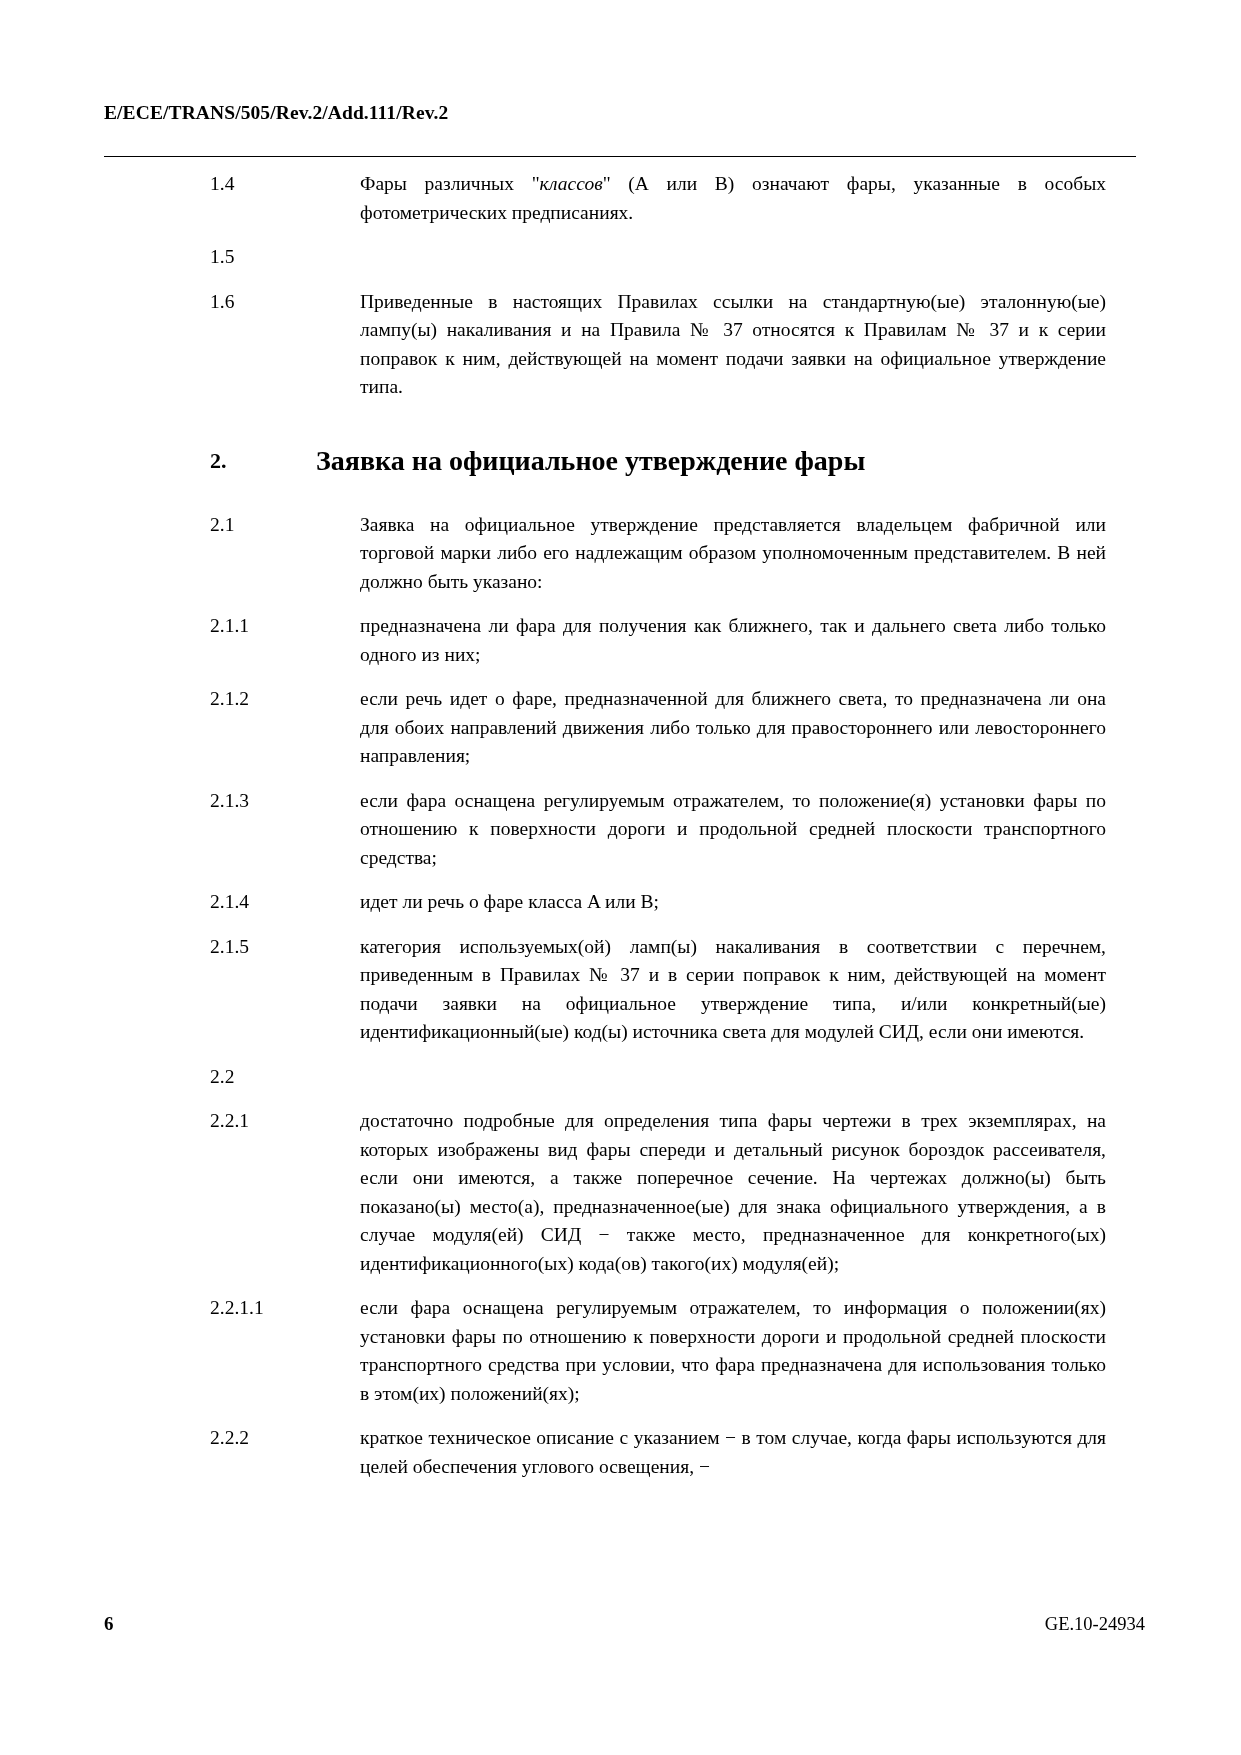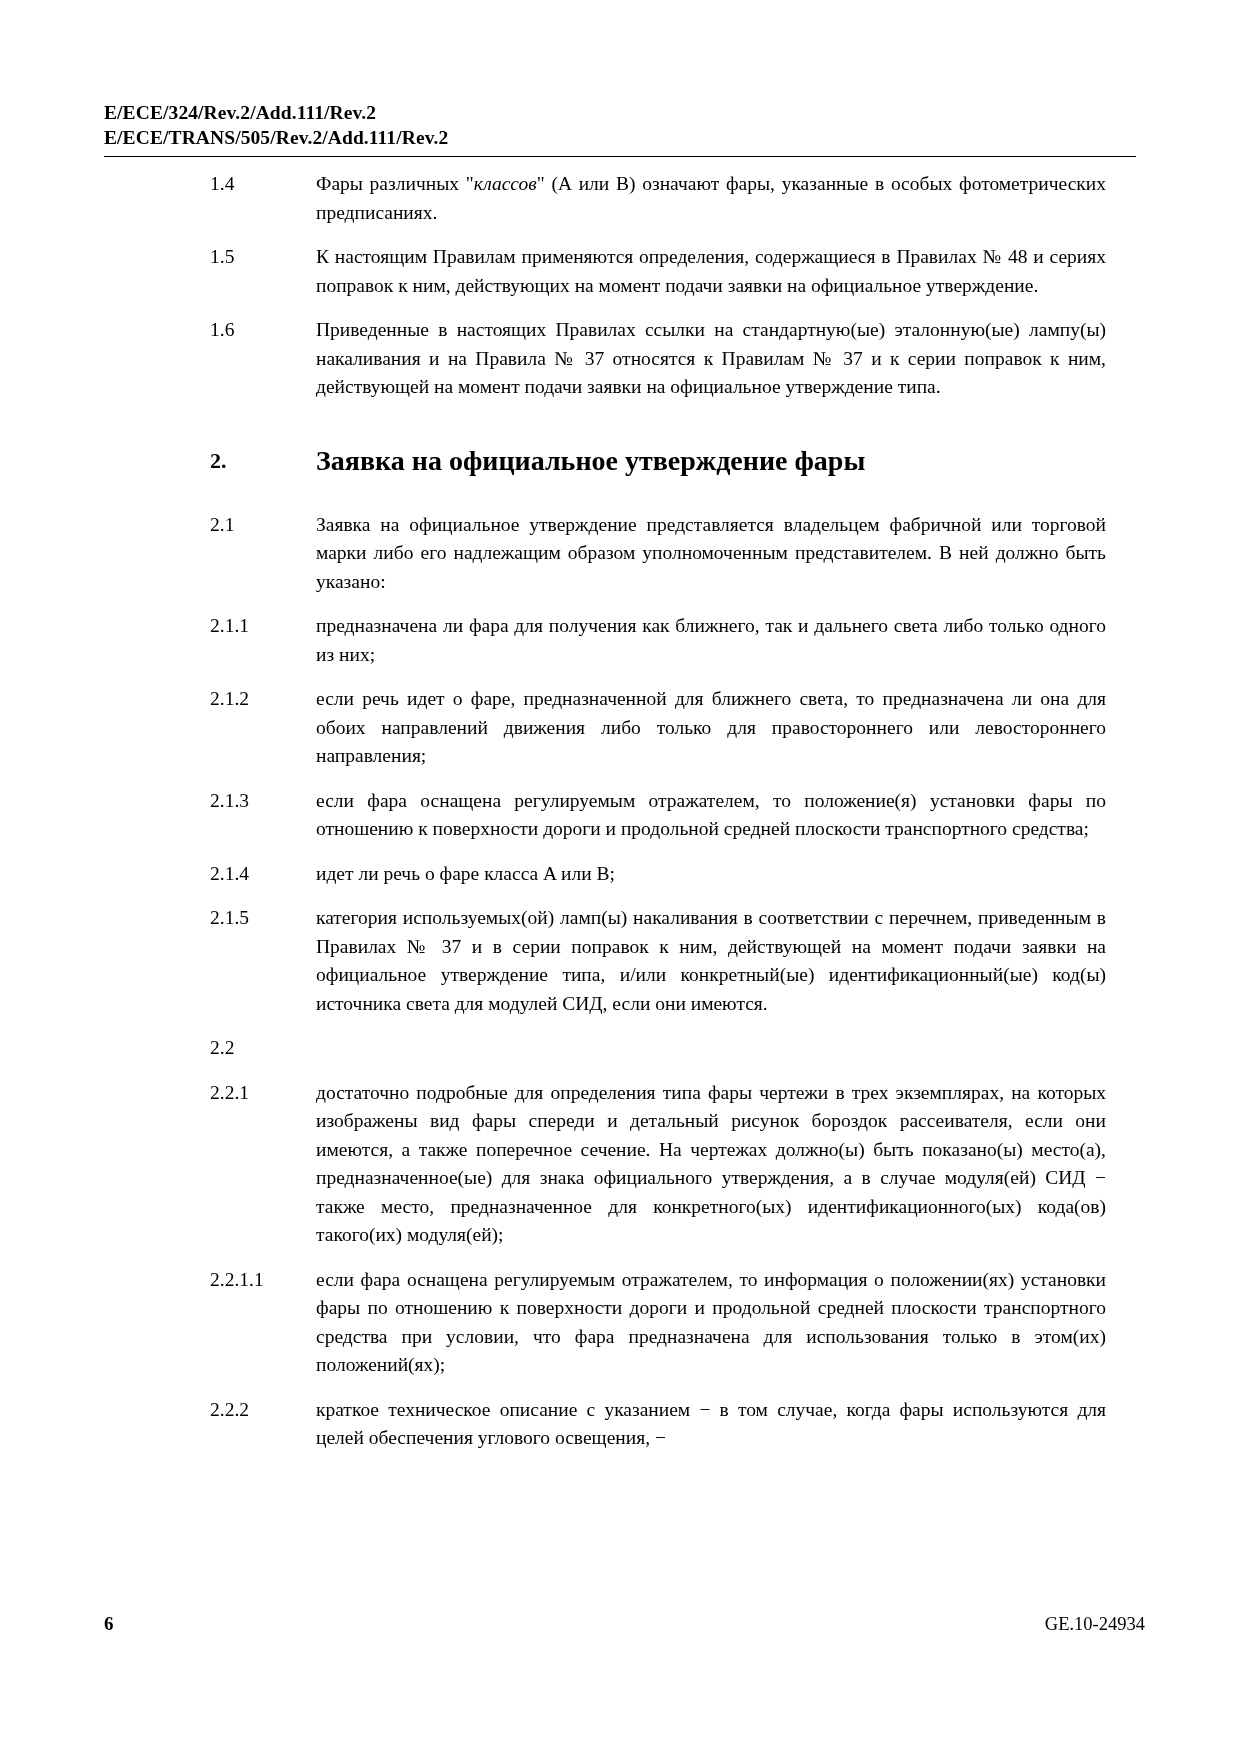--- a/index.html
+++ b/index.html
@@ -49,20 +49,21 @@
     position: absolute;
     left: 104px;
     top: 170px;
     width: 1032px;
   }
 
   .item {
     display: flex;
     align-items: flex-start;
     margin-bottom: 16px;
+    gap: 44px;
   }
   .item .num {
     flex: 0 0 auto;
     width: 106px;
     font-size: 19.5px;
     line-height: 28.5px;
     padding-left: 106px;
     box-sizing: content-box;
     white-space: nowrap;
   }
@@ -115,35 +116,33 @@
     bottom: 120px;
     font-size: 18.5px;
   }
 </style>
 </head>
 <body>
 
 <div class="page">
 
   <div class="header">
-    <div class="header-line">E/ECE/324/Rev.2/Add.111/Rev.2</div>
     <div class="header-line">E/ECE/TRANS/505/Rev.2/Add.111/Rev.2</div>
   </div>
   <div class="header-rule"></div>
 
   <div class="content">
 
     <div class="item">
       <div class="num">1.4</div>
       <div class="txt"><span>Фары различных "</span><em class="ital">классов</em><span>" (А или B) означают фары, указанные в особых фотометрических предписаниях.</span></div>
     </div>
 
     <div class="item">
       <div class="num">1.5</div>
-      <div class="txt">К настоящим Правилам применяются определения, содержащиеся в Правилах № 48 и сериях поправок к ним, действующих на момент подачи заявки на официальное утверждение.</div>
     </div>
 
     <div class="item">
       <div class="num">1.6</div>
       <div class="txt">Приведенные в настоящих Правилах ссылки на стандартную(ые) эталонную(ые) лампу(ы) накаливания и на Правила № 37 относятся к Правилам № 37 и к серии поправок к ним, действующей на момент подачи заявки на официальное утверждение типа.</div>
     </div>
 
     <div class="section-head">
       <div class="num">2.</div>
       <div class="txt">Заявка на официальное утверждение фары</div>

